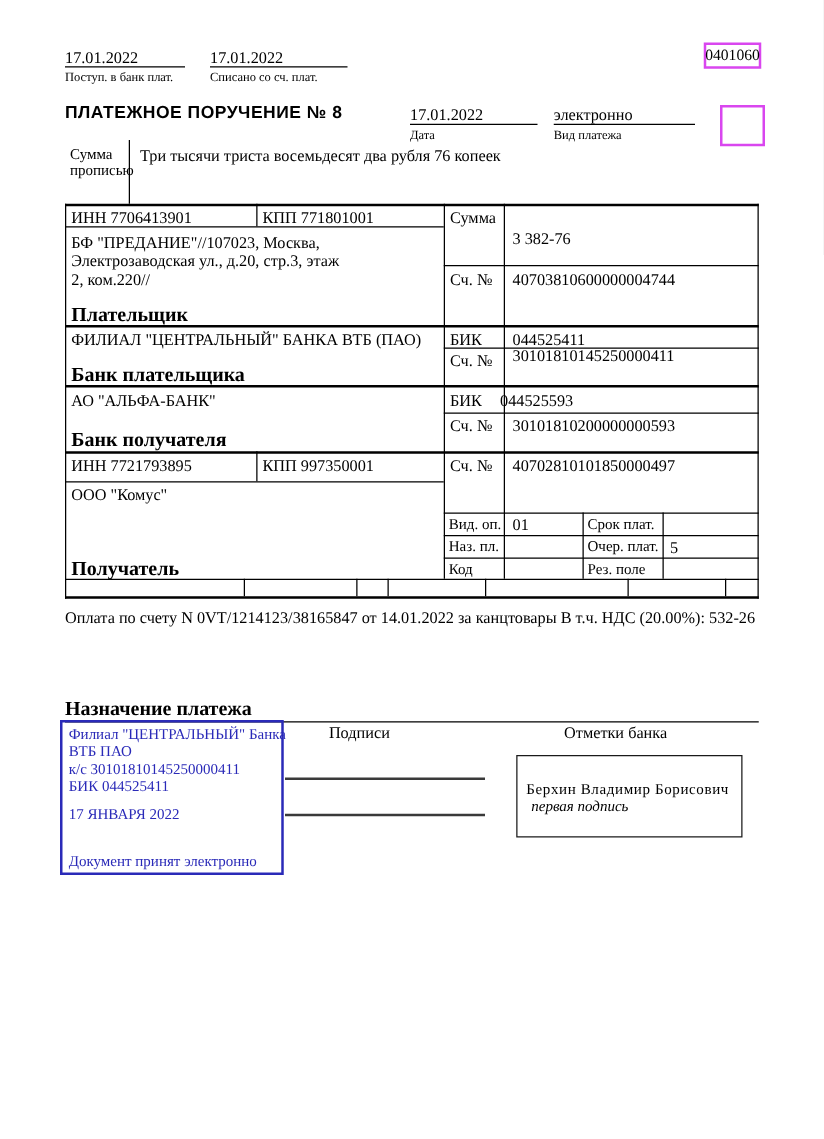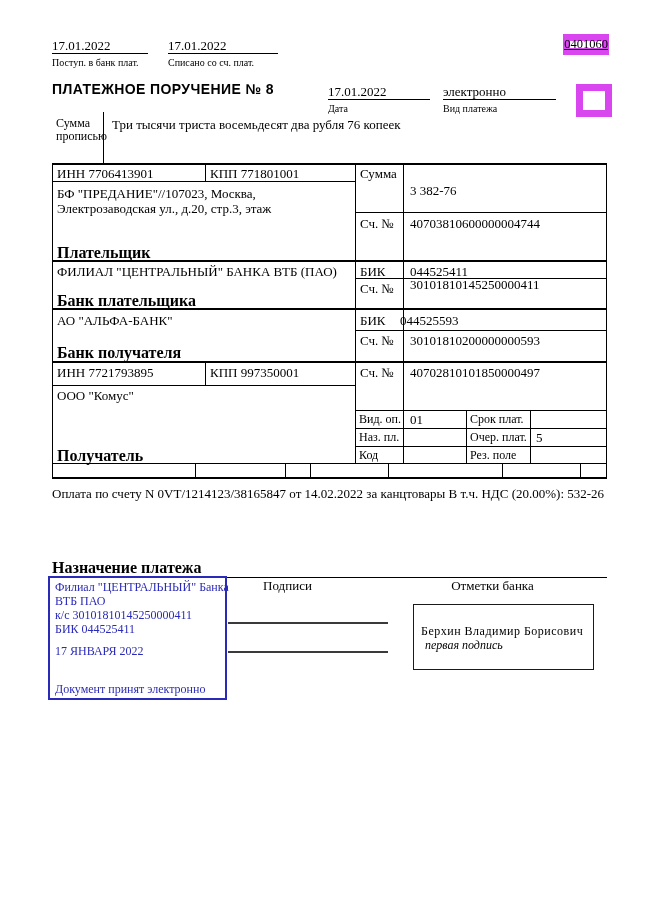--- a/index.html
+++ b/index.html
@@ -9,21 +9,21 @@
     overflow:hidden;margin:0 auto;
   }
   .hl{position:absolute;height:1px;background:#000;}
   .hl.thick{height:2px;}
   .vl{position:absolute;width:1px;background:#000;}
   .t{position:absolute;font-size:13px;line-height:15px;white-space:nowrap;}
   .small{font-size:10px;line-height:11px;}
   .lbl{font-size:16px;line-height:12px;font-weight:bold;}
   .cell-lbl{font-size:12px;line-height:13px;}
   .title{font-family:"Liberation Sans","DejaVu Sans",sans-serif;font-weight:bold;font-size:14px;letter-spacing:.4px;}
-  .box{position:absolute;border:7px solid #d946ef;box-sizing:border-box;text-decoration:underline;}
+  .box{position:absolute;border:2px solid #d946ef;box-sizing:border-box;}
   .formcode{display:flex;align-items:center;justify-content:center;font-size:12.5px;}
   .wrapblock{position:absolute;font-size:13px;line-height:15px;}
   .stamp{
     position:absolute;left:48px;top:576px;width:179px;height:124px;
     border:2px solid #2a2ab8;box-sizing:border-box;color:#2a2ab8;
   }
   .stamp .s{position:absolute;left:5px;font-size:12px;line-height:14px;white-space:nowrap;}
   .esign{
     position:absolute;left:413px;top:604px;width:181px;height:66px;
     border:1.5px solid #1a1a1a;box-sizing:border-box;
@@ -94,20 +94,21 @@
   <div class="vl" style="left:580px;top:463px;height:14px;"></div>
 
   <div class="t" style="left:57px;top:166px;">ИНН 7706413901</div>
   <div class="t" style="left:210px;top:166px;">КПП 771801001</div>
   <div class="t" style="left:360px;top:166px;">Сумма</div>
   <div class="t" style="left:410px;top:166px;margin-top:17px;">3 382-76</div>
 
   <div class="wrapblock" style="left:57px;top:186px;">
     <div>БФ "ПРЕДАНИЕ"//107023, Москва,</div>
     <div>Электрозаводская ул., д.20, стр.3, этаж</div>
+    <div>2, ком.220//</div>
   </div>
   <div class="t" style="left:360px;top:216px;">Сч. №</div>
   <div class="t" style="left:410px;top:216px;">40703810600000004744</div>
   <div class="t lbl" style="left:57px;top:247px;">Плательщик</div>
 
   <div class="t" style="left:57px;top:264px;">ФИЛИАЛ "ЦЕНТРАЛЬНЫЙ" БАНКА ВТБ (ПАО)</div>
   <div class="t" style="left:360px;top:264px;">БИК</div>
   <div class="t" style="left:410px;top:264px;">044525411</div>
   <div class="t" style="left:360px;top:281px;">Сч. №</div>
   <div class="t" style="left:410px;top:277px;">30101810145250000411</div>
@@ -129,21 +130,21 @@
   <div class="t cell-lbl" style="left:359px;top:413px;">Вид. оп.</div>
   <div class="t" style="left:410px;top:412px;">01</div>
   <div class="t cell-lbl" style="left:470px;top:413px;">Срок плат.</div>
   <div class="t cell-lbl" style="left:359px;top:431px;">Наз. пл.</div>
   <div class="t cell-lbl" style="left:470px;top:431px;">Очер. плат.</div>
   <div class="t" style="left:536px;top:430px;">5</div>
   <div class="t cell-lbl" style="left:359px;top:449px;">Код</div>
   <div class="t cell-lbl" style="left:470px;top:449px;">Рез. поле</div>
   <div class="t lbl" style="left:57px;top:450px;">Получатель</div>
 
-  <div class="t" style="left:52px;top:486px;">Оплата по счету N 0VT/1214123/38165847 от 14.02.2022 за канцтовары В т.ч. НДС (20.00%): 532-26</div>
+  <div class="t" style="left:52px;top:486px;">Оплата по счету N 0VT/1214123/38165847 от 14.01.2022 за канцтовары В т.ч. НДС (20.00%): 532-26</div>
   <div class="t lbl" style="left:52px;top:562px;">Назначение платежа</div>
   <div class="hl" style="left:52px;top:577px;width:555px;"></div>
 
   <div class="t ctr" style="left:240px;top:578px;width:95px;">Подписи</div>
   <div class="t ctr" style="left:430px;top:578px;width:125px;">Отметки банка</div>
 
   <div class="stamp">
     <div class="s" style="top:2px;">Филиал "ЦЕНТРАЛЬНЫЙ" Банка</div>
     <div class="s" style="top:16px;">ВТБ ПАО</div>
     <div class="s" style="top:30px;">к/с 30101810145250000411</div>

